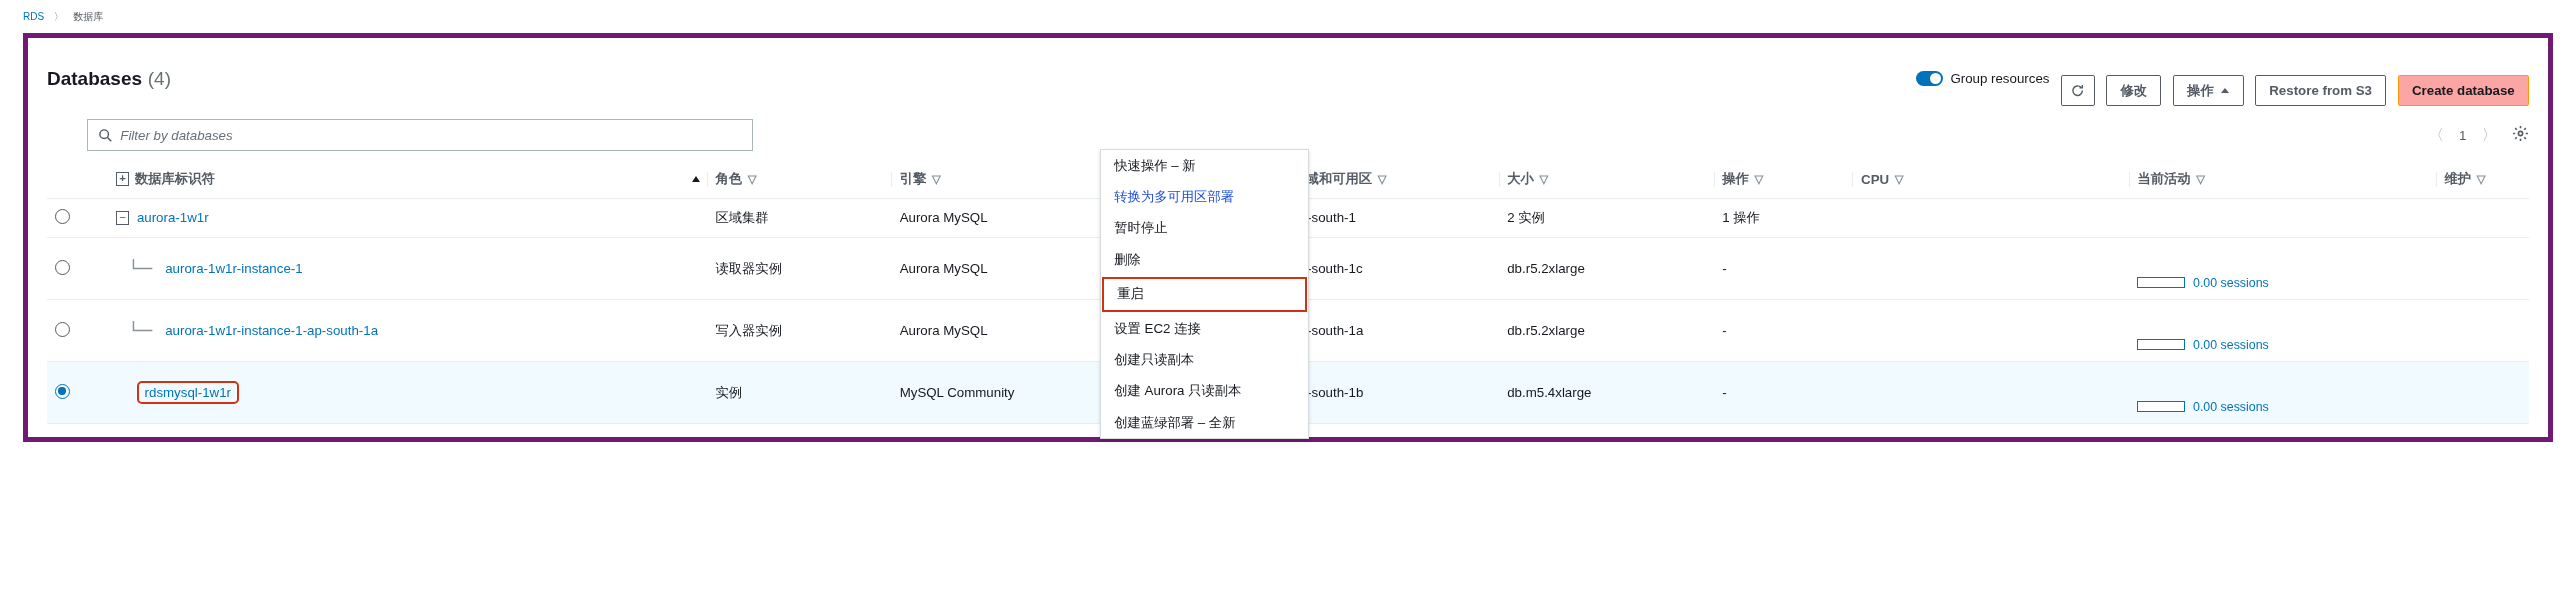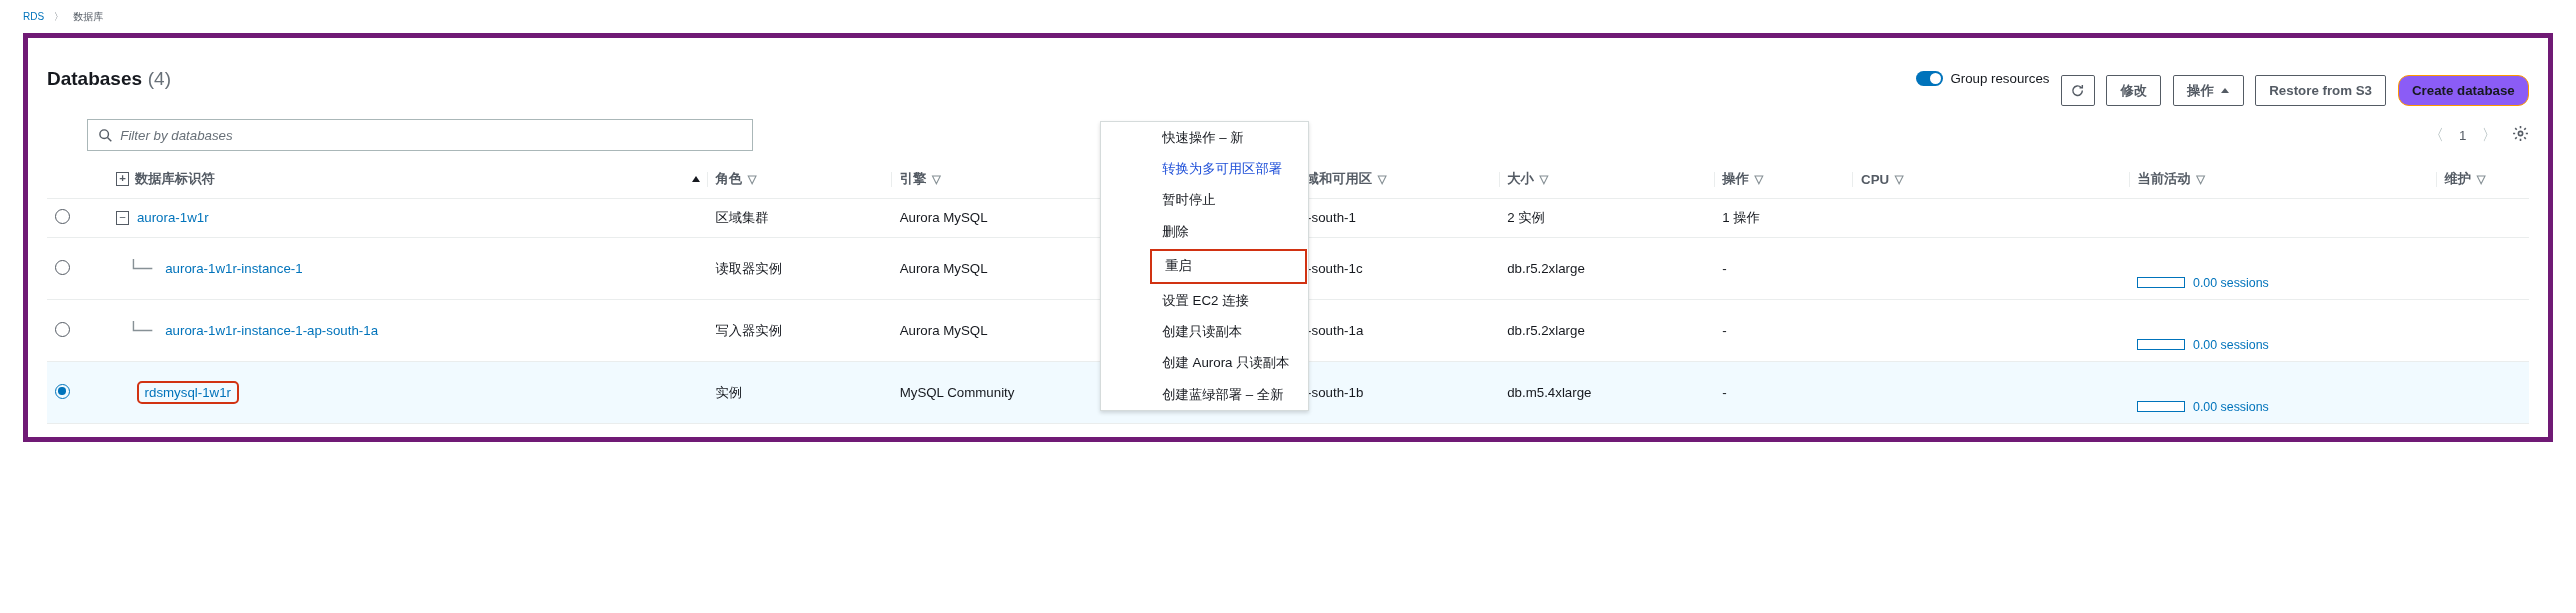--- a/index.html
+++ b/index.html
@@ -20,21 +20,21 @@
 
     .header-right { display: flex; align-items: center; gap: 11.4px; }
 
     .toggle-wrap { display: flex; align-items: center; gap: 7.6px; }
     .toggle { width: 27px; height: 15.2px; background: #0073bb; border-radius: 9.5px; position: relative; cursor: pointer; }
     .toggle::after { content:""; position:absolute; right:1.9px; top:1.9px; width:11.4px; height:11.4px; background:#fff; border-radius:50%; }
     .toggle-label { font-size: 13.3px; }
 
     .btn { height: 30.5px; padding: 0 13.3px; background:#fff; border:1px solid #545b64; border-radius:1.9px; display:inline-flex; align-items:center; justify-content:center; font-weight:700; color:#545b64; cursor:pointer; font-size:13.3px; gap:7.6px;margin-top:24px; }
     .btn.icon-only { width: 34px; padding: 0; }
-    .btn.primary { background:#8b5cf6; border-color:#ff9900; color:#16191f;border-radius:11px; }
+    .btn.primary { background:#fca5a5; border-color:#ff9900; color:#16191f; }
     .btn .caret-up { width:0; height:0; border-left:4.8px solid transparent; border-right:4.8px solid transparent; border-bottom:5.7px solid #545b64; }
 
     .refresh-icon svg { width:15.2px; height:15.2px; }
 
     .filter-row { display:flex; align-items:center; justify-content:space-between; margin-bottom:9.5px; gap:19px;padding-left:40px; }
     .filter { flex:0 0 666px; max-width:666px; border:1px solid #aab7b8; height:32px; display:flex; align-items:center; padding:0 9.5px; gap:7.6px; }
     .filter input { border:none; outline:none; flex:1; font-size:13.3px; color:#16191f; font-style: italic; }
     .filter input::placeholder { color:#687078; font-style: italic; }
 
     .pager { display:flex; align-items:center; gap:15.2px; color:#545b64; }
@@ -77,21 +77,21 @@
     .col-role { width:114px; }
     .col-engine { width:157px; }
     .col-status { width:86px; }
     .col-region { width:133px; }
     .col-size { width:133px; }
     .col-ops { width:86px; }
     .col-cpu { width:171px; }
     .col-activity { width:190px; }
     .col-maint { width:57px; }
 
-    .dropdown { position:absolute; top:83px; left:1072px; width:209px; background:#fff; border:1px solid #d5dbdb; box-shadow:0 1.9px 3.8px rgba(0,0,0,.15); z-index:100;padding-left:48px; }
+    .dropdown { position:absolute; top:111px; left:1072px; width:209px; background:#fff; border:1px solid #d5dbdb; box-shadow:0 1.9px 3.8px rgba(0,0,0,.15); z-index:100; }
     .dropdown-item { padding:6.7px 13.3px; font-size:13.3px; color:#16191f; cursor:pointer; white-space:nowrap; }
     .dropdown-item.disabled { color:#1d4ed8; cursor:default; }
     .dropdown-item.highlight { border:2.9px solid #d13212; margin:1px; }
   </style>
 </head>
 <body>
 
 <div class="page">
   <div class="breadcrumb">
     <span class="bc-link">RDS</span>

